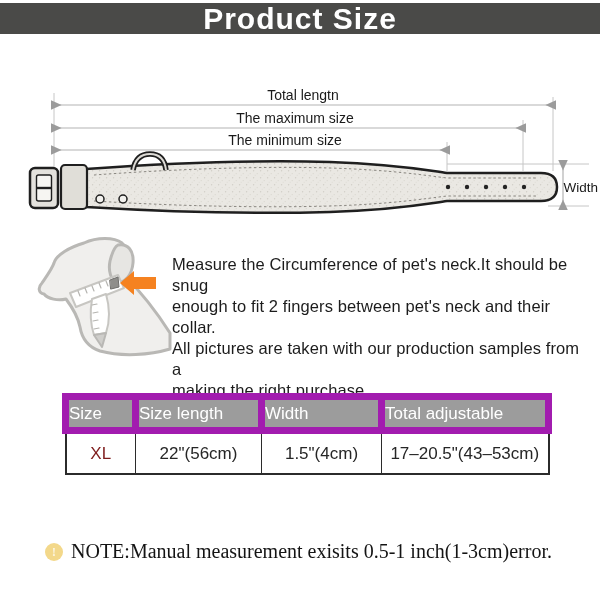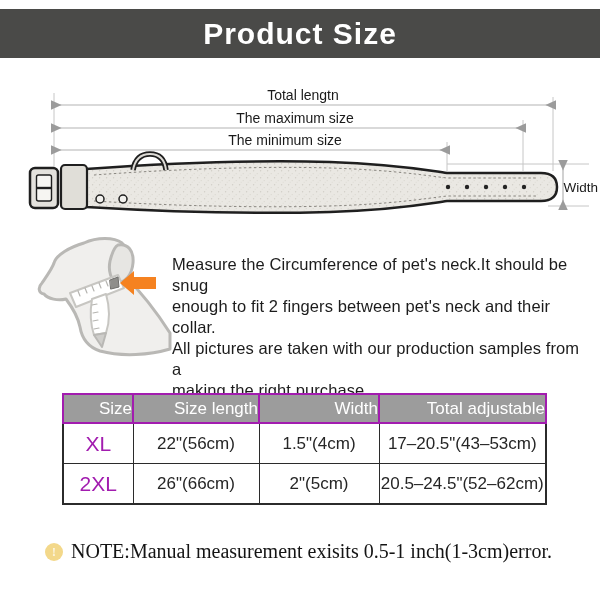--- a/index.html
+++ b/index.html
@@ -1,37 +1,37 @@
 <!DOCTYPE html>
 <html><head>
 <meta charset="utf-8">
 <style>
   html,body{margin:0;padding:0;background:#ffffff;}
   .page{position:relative;width:600px;height:600px;background:#ffffff;overflow:hidden;
         font-family:"Liberation Sans",sans-serif;}
   
-  .titlebar{position:absolute;left:0;top:9px;width:600px;height:49px;background:#4a4a48;
+  .titlebar{position:absolute;left:0;top:3px;width:600px;height:31px;background:#4a4a48;
             display:flex;align-items:center;justify-content:center;}
   .titlebar h1{margin:0;color:#ffffff;font-size:30px;font-weight:bold;letter-spacing:1px;}
   
   .diagram{position:absolute;left:0;top:85px;width:600px;height:135px;}
   .dim-label{font-size:14px;fill:#1a1a1a;font-family:"Liberation Sans",sans-serif;}
   .width-label{font-size:13.5px;fill:#1a1a1a;font-family:"Liberation Sans",sans-serif;}
   
   .dog-svg{position:absolute;left:22px;top:233px;width:156px;height:130px;}
   .measure-text{position:absolute;left:172px;top:254px;width:408px;
                 font-size:16.5px;line-height:21px;color:#1c1c1c;letter-spacing:0.1px;}
   
   .size-table{position:absolute;left:62px;top:393px;width:483px;border-collapse:collapse;
               table-layout:fixed;border:2px solid #2b2b2b;}
   .size-table th{background:#9c9c9c;color:#ffffff;font-weight:normal;font-size:17px;
-                 height:27px;border:2px solid #a21caf;padding:0;text-align:right;}
+                 height:27px;border:7px solid #a21caf;padding:0;text-align:left;}
   .size-table td{height:39px;border:1px solid #2b2b2b;text-align:center;vertical-align:middle;
                  font-size:17px;color:#262626;padding:0;background:#ffffff;}
-  .size-table td.size-cell{font-size:21px;color:#a21caf;}
+  .size-table td.size-cell{font-size:17px;color:#7f1d1d;}
   
   .note{position:absolute;left:45px;top:540px;display:flex;align-items:center;}
   .note-icon{width:18px;height:18px;border-radius:50%;background:#f3d88a;color:#fcf4dd;
              font-family:"Liberation Serif",serif;font-weight:bold;font-size:13px;
              line-height:18px;text-align:center;flex:0 0 18px;}
   .note-text{margin-left:8px;font-family:"Liberation Serif",serif;font-size:20px;color:#141414;}
 </style>
 </head>
 <body>
 
@@ -162,26 +162,20 @@
         <th>Total adjustable</th>
       </tr>
     </thead>
     <tbody>
       <tr>
         <td class="size-cell">XL</td>
         <td>22"(56cm)</td>
         <td>1.5"(4cm)</td>
         <td>17–20.5"(43–53cm)</td>
       </tr>
-      <tr>
-        <td class="size-cell">2XL</td>
-        <td>26"(66cm)</td>
-        <td>2"(5cm)</td>
-        <td>20.5–24.5"(52–62cm)</td>
-      </tr>
     </tbody>
   </table>
 
   <div class="note">
     <span class="note-icon">!</span>
     <span class="note-text">NOTE:Manual measurement exisits 0.5-1 inch(1-3cm)error.</span>
   </div>
 
 </div>
 

